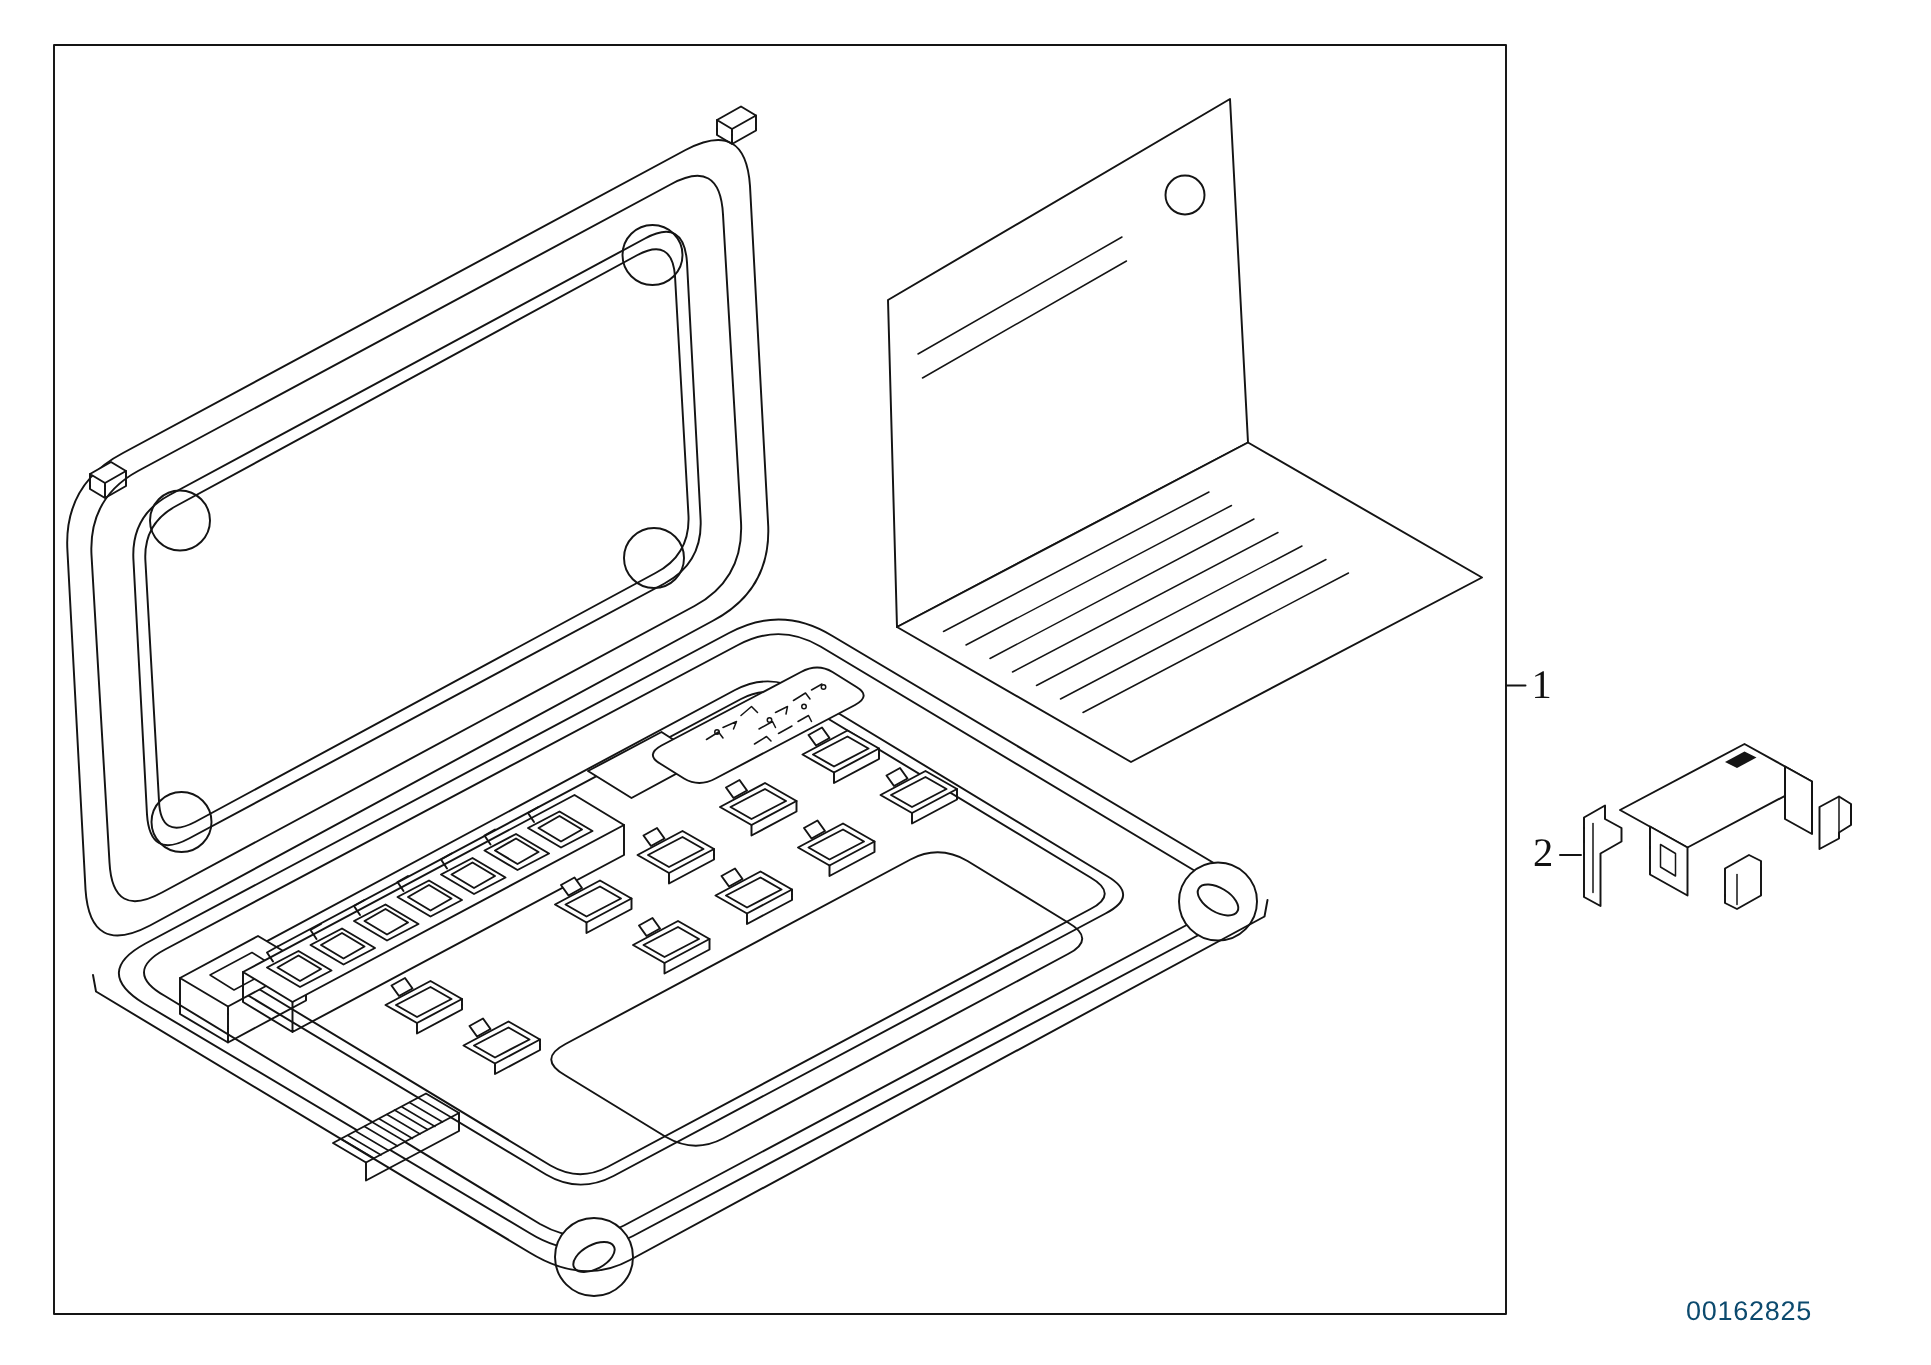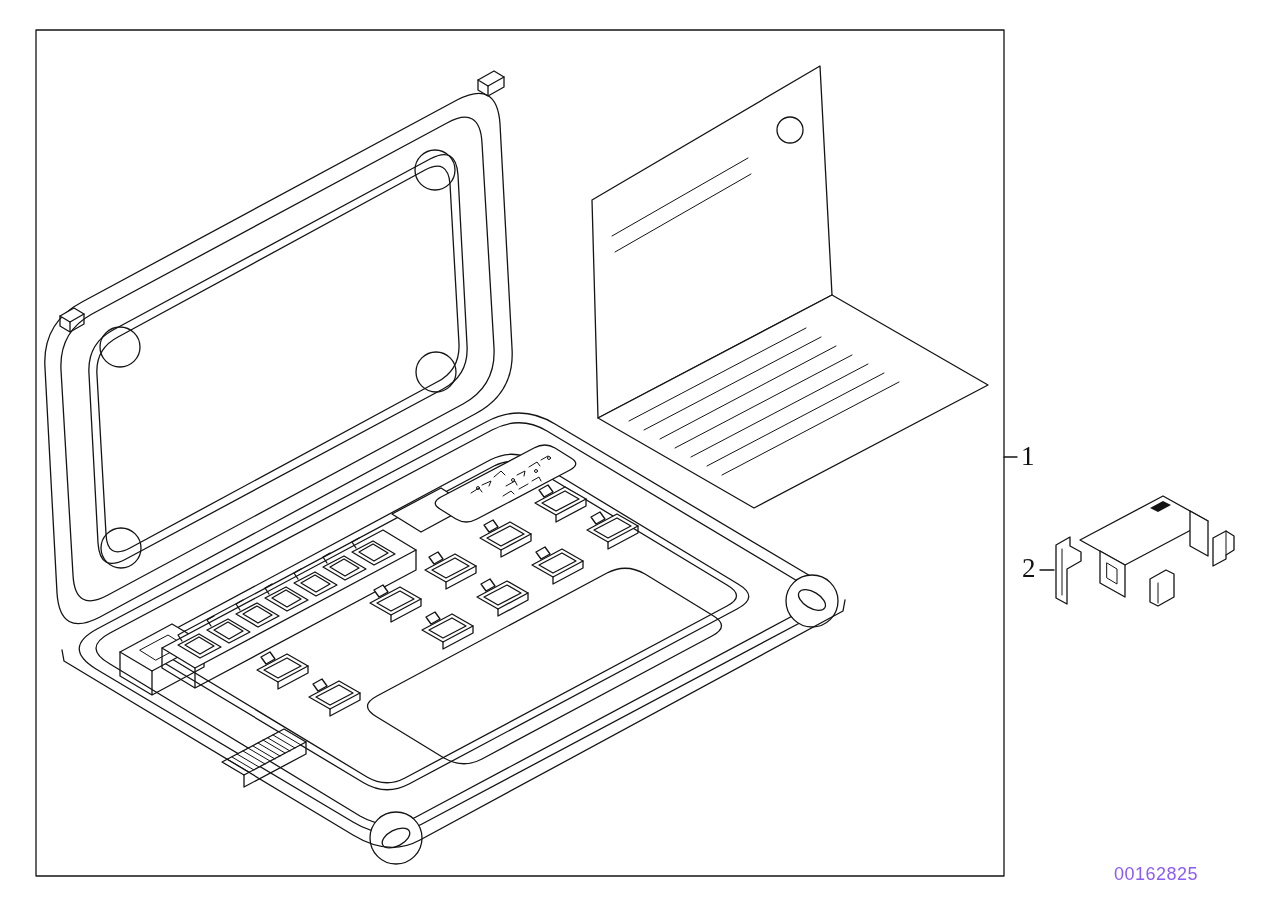--- a/index.html
+++ b/index.html
@@ -5,22 +5,22 @@
   html,body{margin:0;padding:0;background:#fff;}
   .stage{position:relative;width:1287px;height:910px;background:#fff;overflow:hidden;
          font-family:"Liberation Sans",sans-serif;}
   .stage svg{position:absolute;left:0;top:0;}
   .line{stroke:#141414;stroke-width:1.3;fill:none;stroke-linejoin:round;stroke-linecap:round;}
   .thin{stroke-width:1;}
   .wfill{fill:#ffffff;}
   .bfill{fill:#141414;stroke:none;}
   .callout-label{position:absolute;font-family:"Liberation Serif",serif;font-size:27px;
                  line-height:1;color:#111;cursor:pointer;}
-  .part-number{position:absolute;left:1100px;top:864px;width:98px;text-align:right;
-               font-size:18px;letter-spacing:.5px;color:#8b5cf6;
+  .part-number{position:absolute;left:1124px;top:864px;width:98px;text-align:left;
+               font-size:18px;letter-spacing:.5px;color:#0c4a6e;
                font-family:"Liberation Sans",sans-serif;}
 </style>
 </head>
 <body>
 
 <div class="stage">
 <svg width="1287" height="910" viewBox="0 0 1287 910">
   <defs>
     <g id="fuse">
       <path class="line wfill" d="M9,-6 L4,-13 L13,-18 L18,-11 Z"></path>

